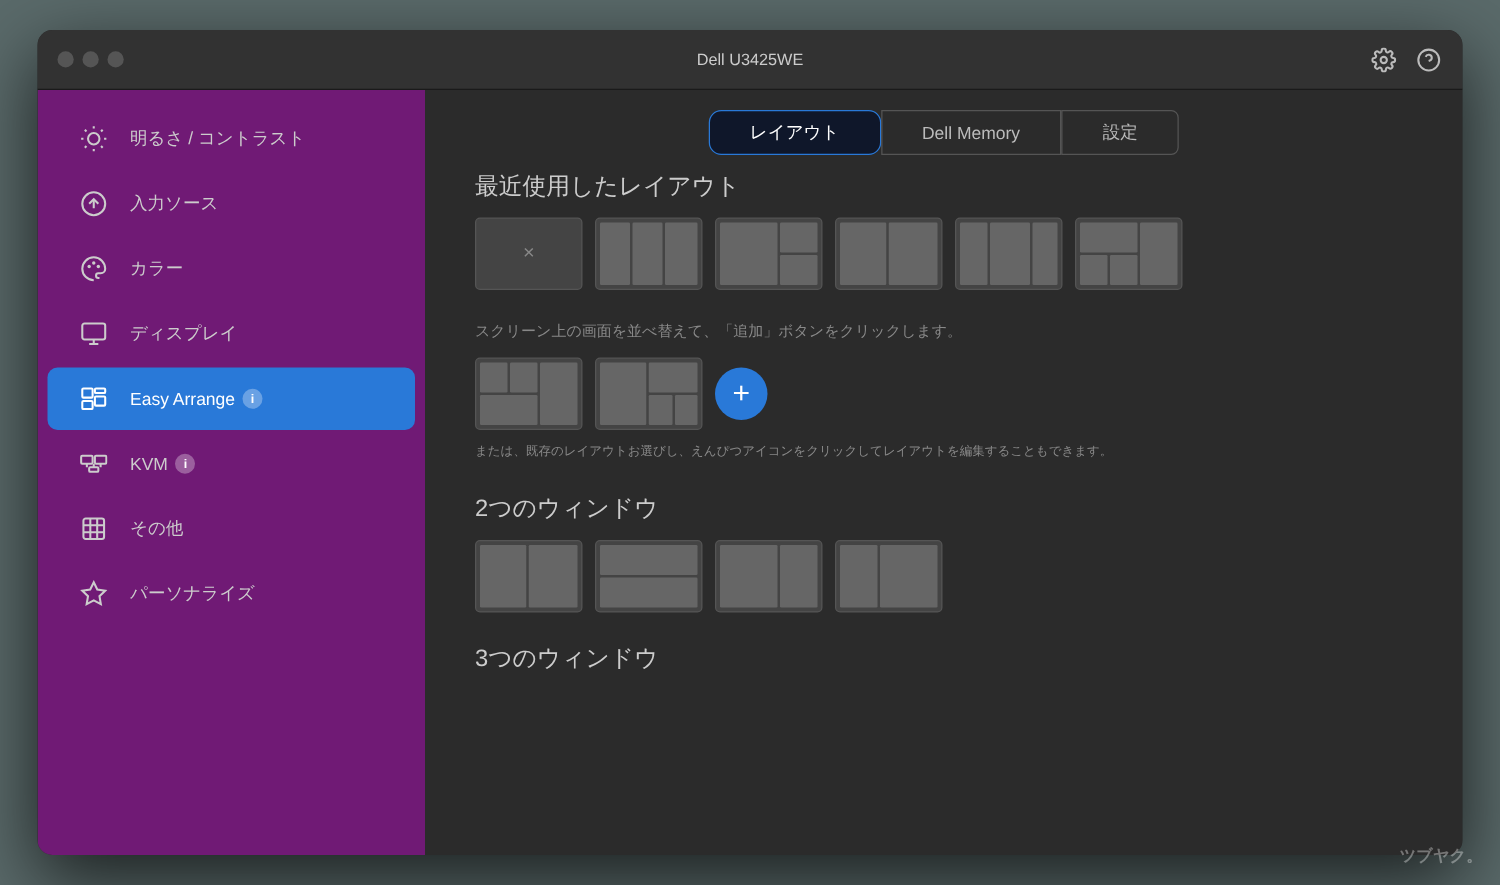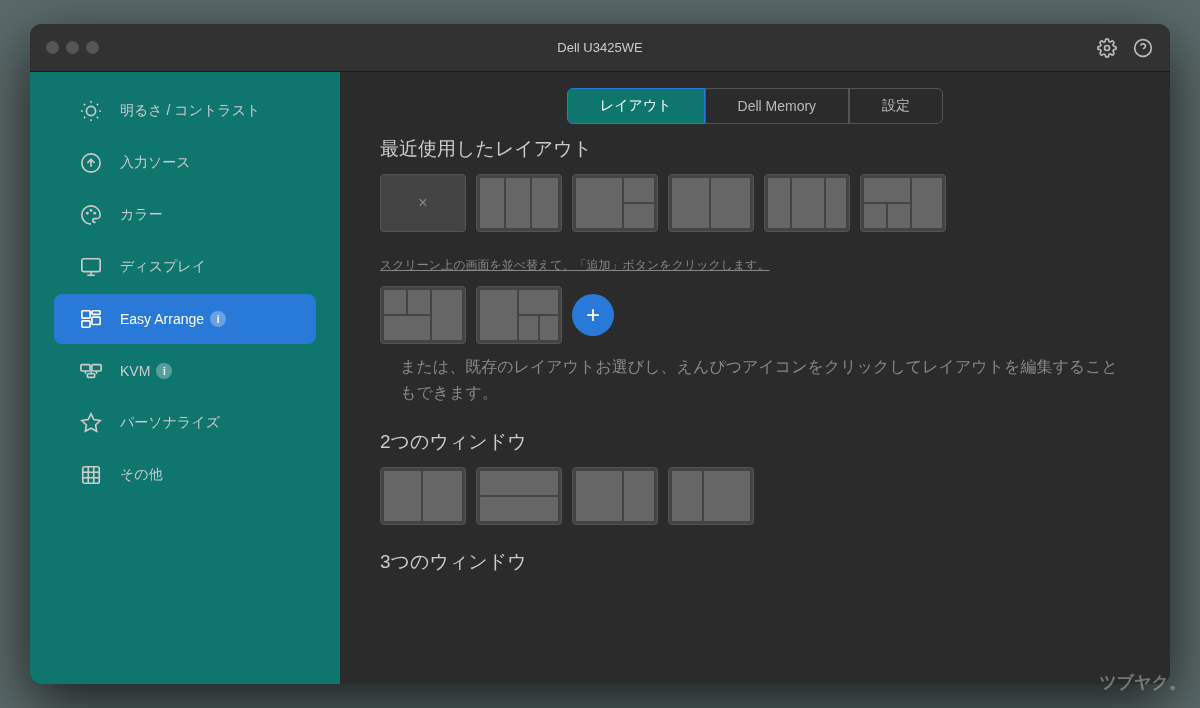--- a/index.html
+++ b/index.html
@@ -71,23 +71,23 @@
     }
     
     .main-content {
       display: flex;
       flex: 1;
       overflow: hidden;
     }
     
     .sidebar {
       width: 310px;
-      background: #0f766e;
+      background: #701a75;
       flex-shrink: 0;
-      padding: 12px 16px;
+      padding: 12px 0;
       overflow-y: auto;
     }
     .sidebar-item {
       display: flex;
       align-items: center;
       gap: 16px;
       padding: 12px 24px;
       cursor: pointer;
       color: #ccc;
       font-size: 14px;
@@ -156,23 +156,24 @@
       color: #bbb;
       font-family: inherit;
     }
     .tab-btn:first-child {
       border-radius: 6px 0 0 6px;
     }
     .tab-btn:last-child {
       border-radius: 0 6px 6px 0;
     }
     .tab-btn.active {
-      background: #0f766e;
+      background: #0f172a;
       color: #fff;
       border-color: #2979d8;
+      border-radius: 10px;
     }
     
     .content-scroll {
       flex: 1;
       overflow-y: auto;
       padding: 0 40px 24px;
     }
     .content-scroll::-webkit-scrollbar {
       width: 8px;
     }
@@ -191,21 +192,20 @@
       color: #ccc;
       font-size: 19px;
       margin-bottom: 12px;
       font-weight: 400;
     }
     .section-subtitle {
       color: #888;
       font-size: 12px;
       margin-bottom: 12px;
       line-height: 1.5;
-      text-decoration: underline;
     }
     
     .layout-row {
       display: flex;
       gap: 10px;
       flex-wrap: wrap;
       align-items: center;
     }
     .layout-thumb {
       width: 86px;
@@ -236,32 +236,31 @@
       color: #fff;
       font-size: 24px;
       cursor: pointer;
       display: flex;
       align-items: center;
       justify-content: center;
       flex-shrink: 0;
     }
     .note-text {
       color: #888;
-      font-size: 16px;
+      font-size: 10px;
       line-height: 1.6;
       margin-top: 10px;
-      margin-left: 20px;
     }
     
     .watermark {
       position: absolute;
       bottom: 14px;
       right: 14px;
       color: rgba(255,255,255,0.35);
-      font-size: 17px;
+      font-size: 13px;
       font-weight: bold;
     }
     
     .x-label {
       color: #888;
       font-size: 16px;
     }
   </style>
 </head>
 <body>
@@ -375,42 +374,42 @@
         </div>
         <span class="sidebar-label">
           <span>KVM</span>
           <div class="info-badge">i</div>
         </span>
       </div>
 
       <div class="sidebar-item">
         <div class="sidebar-icon">
           <svg viewBox="0 0 24 24">
-              <polygon points="12 2 15.09 8.26 22 9.27 17 14.14 18.18 21.02 12 17.77 5.82 21.02 7 14.14 2 9.27 8.91 8.26 12 2"></polygon>
-            </svg>
-        </div>
-        <span class="sidebar-label">パーソナライズ</span>
-      </div>
-
-      <div class="sidebar-item">
-        <div class="sidebar-icon">
-          <svg viewBox="0 0 24 24">
               <rect x="3" y="3" width="18" height="18" rx="2"></rect>
               <line x1="9" y1="9" x2="9" y2="9"></line>
               <line x1="15" y1="9" x2="15" y2="9"></line>
               <line x1="9" y1="15" x2="9" y2="15"></line>
               <line x1="15" y1="15" x2="15" y2="15"></line>
               <line x1="3" y1="9" x2="21" y2="9"></line>
               <line x1="3" y1="15" x2="21" y2="15"></line>
               <line x1="9" y1="3" x2="9" y2="21"></line>
               <line x1="15" y1="3" x2="15" y2="21"></line>
             </svg>
         </div>
         <span class="sidebar-label">その他</span>
       </div>
+
+      <div class="sidebar-item">
+        <div class="sidebar-icon">
+          <svg viewBox="0 0 24 24">
+              <polygon points="12 2 15.09 8.26 22 9.27 17 14.14 18.18 21.02 12 17.77 5.82 21.02 7 14.14 2 9.27 8.91 8.26 12 2"></polygon>
+            </svg>
+        </div>
+        <span class="sidebar-label">パーソナライズ</span>
+      </div>
     </div>
 
     <div class="right-panel">
 
       <div class="tab-bar">
         <button class="tab-btn active">レイアウト</button>
         <button class="tab-btn">Dell Memory</button>
         <button class="tab-btn">設定</button>
       </div>
 

